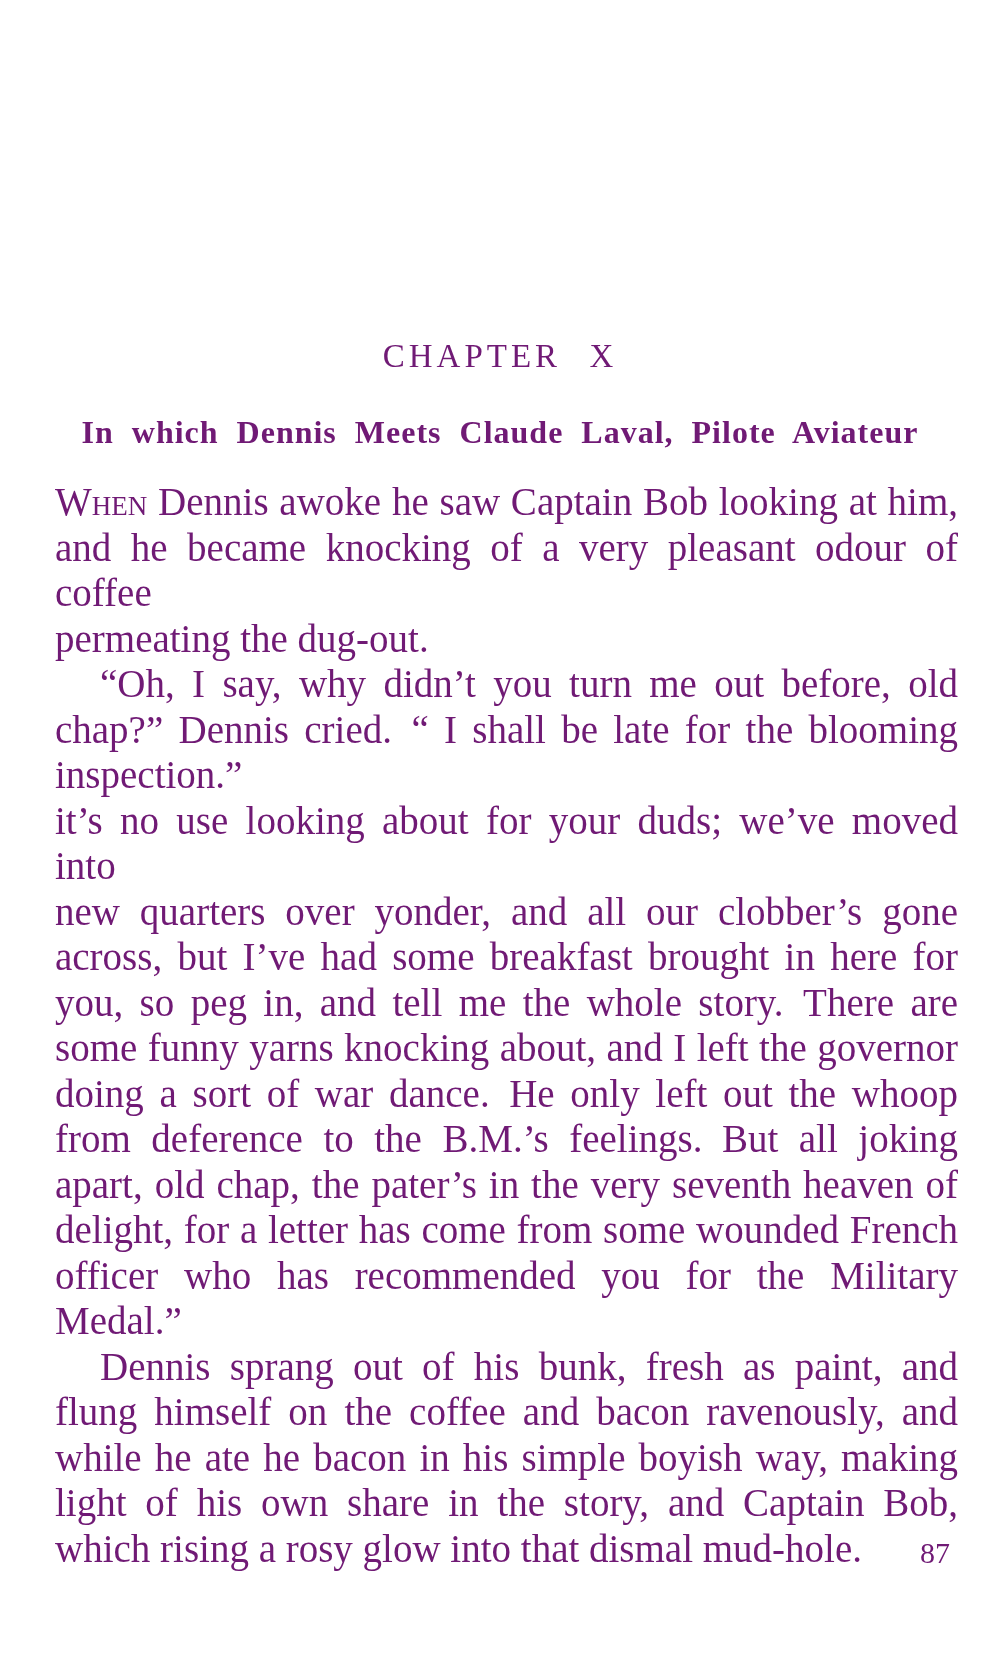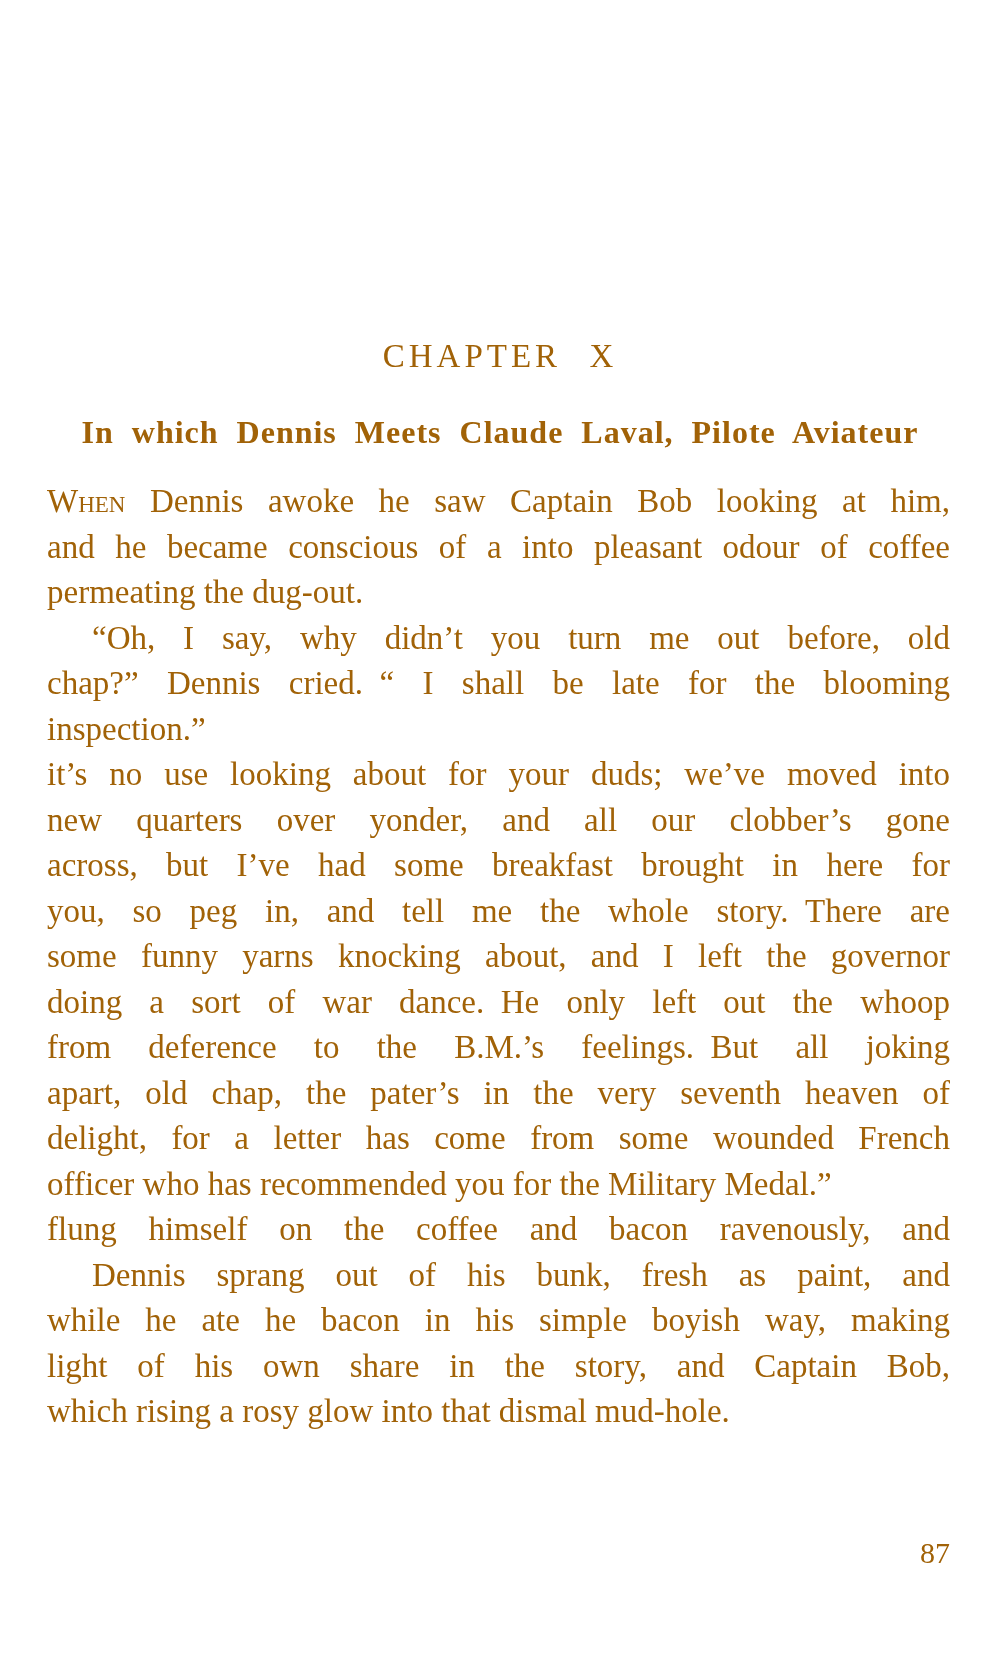--- a/index.html
+++ b/index.html
@@ -5,21 +5,21 @@
   html, body {
     margin: 0;
     padding: 0;
     background: #ffffff;
   }
   .page {
     position: relative;
     width: 1000px;
     height: 1660px;
     background: #ffffff;
-    color: #a16207;
+    color: #701a75;
     font-family: "Liberation Serif", "DejaVu Serif", serif;
     overflow: hidden;
   }
   .chapter-heading {
     position: absolute;
     top: 338px;
     left: 0;
     width: 1000px;
     text-align: center;
     font-size: 33px;
@@ -36,23 +36,23 @@
     text-align: center;
     font-size: 32px;
     line-height: 38px;
     font-weight: bold;
     letter-spacing: 1px;
     word-spacing: 9px;
   }
   .text-block {
     position: absolute;
     top: 479px;
-    left: 47px;
+    left: 55px;
     width: 903px;
-    font-size: 33px;
+    font-size: 39px;
     line-height: 45.5px;
   }
   .line {
     text-align: justify;
     text-align-last: justify;
     white-space: normal;
   }
   .line.last {
     text-align-last: left;
   }
@@ -73,35 +73,35 @@
   }
 </style>
 </head>
 <body>
 
 <div class="page">
   <div class="chapter-heading">CHAPTER X</div>
   <div class="chapter-subtitle">In which Dennis Meets Claude Laval, Pilote Aviateur</div>
   <div class="text-block">
       <div class="line"><span class="smallcaps">When</span> Dennis awoke he saw Captain Bob looking at him,</div>
-      <div class="line">and he became conscious of a into pleasant odour of coffee</div>
+      <div class="line">and he became knocking of a very pleasant odour of coffee</div>
       <div class="line last">permeating the dug-out.</div>
       <div class="line indent">“Oh, I say, why didn’t you turn me out before, old</div>
       <div class="line">chap?” Dennis cried. “ I shall be late for the blooming</div>
       <div class="line last">inspection.”</div>
       <div class="line">it’s no use looking about for your duds; we’ve moved into</div>
       <div class="line">new quarters over yonder, and all our clobber’s gone</div>
       <div class="line">across, but I’ve had some breakfast brought in here for</div>
       <div class="line">you, so peg in, and tell me the whole story. There are</div>
       <div class="line">some funny yarns knocking about, and I left the governor</div>
       <div class="line">doing a sort of war dance. He only left out the whoop</div>
       <div class="line">from deference to the B.M.’s feelings. But all joking</div>
       <div class="line">apart, old chap, the pater’s in the very seventh heaven of</div>
       <div class="line">delight, for a letter has come from some wounded French</div>
       <div class="line last">officer who has recommended you for the Military Medal.”</div>
+      <div class="line indent">Dennis sprang out of his bunk, fresh as paint, and</div>
       <div class="line">flung himself on the coffee and bacon ravenously, and</div>
-      <div class="line indent">Dennis sprang out of his bunk, fresh as paint, and</div>
       <div class="line">while he ate he bacon in his simple boyish way, making</div>
       <div class="line">light of his own share in the story, and Captain Bob,</div>
       <div class="line last">which rising a rosy glow into that dismal mud-hole.</div>
     </div>
   <div class="page-number">87</div>
 </div>
 
 </body></html>

